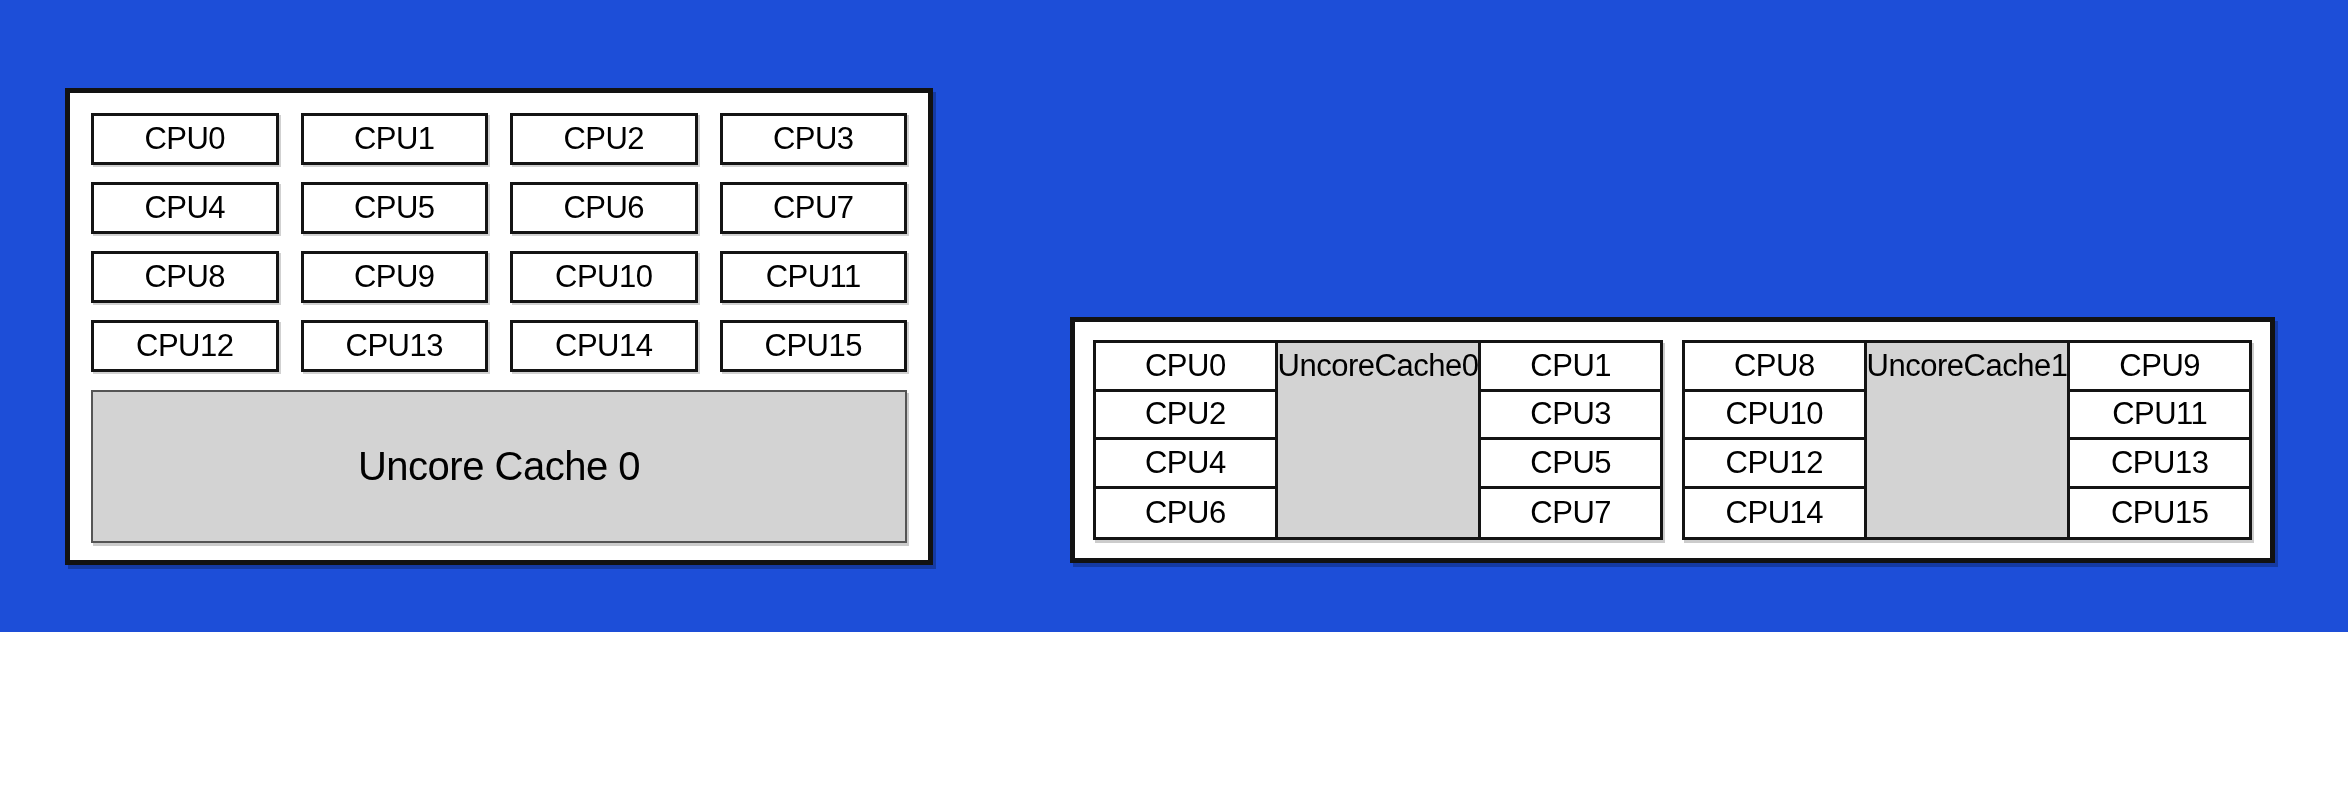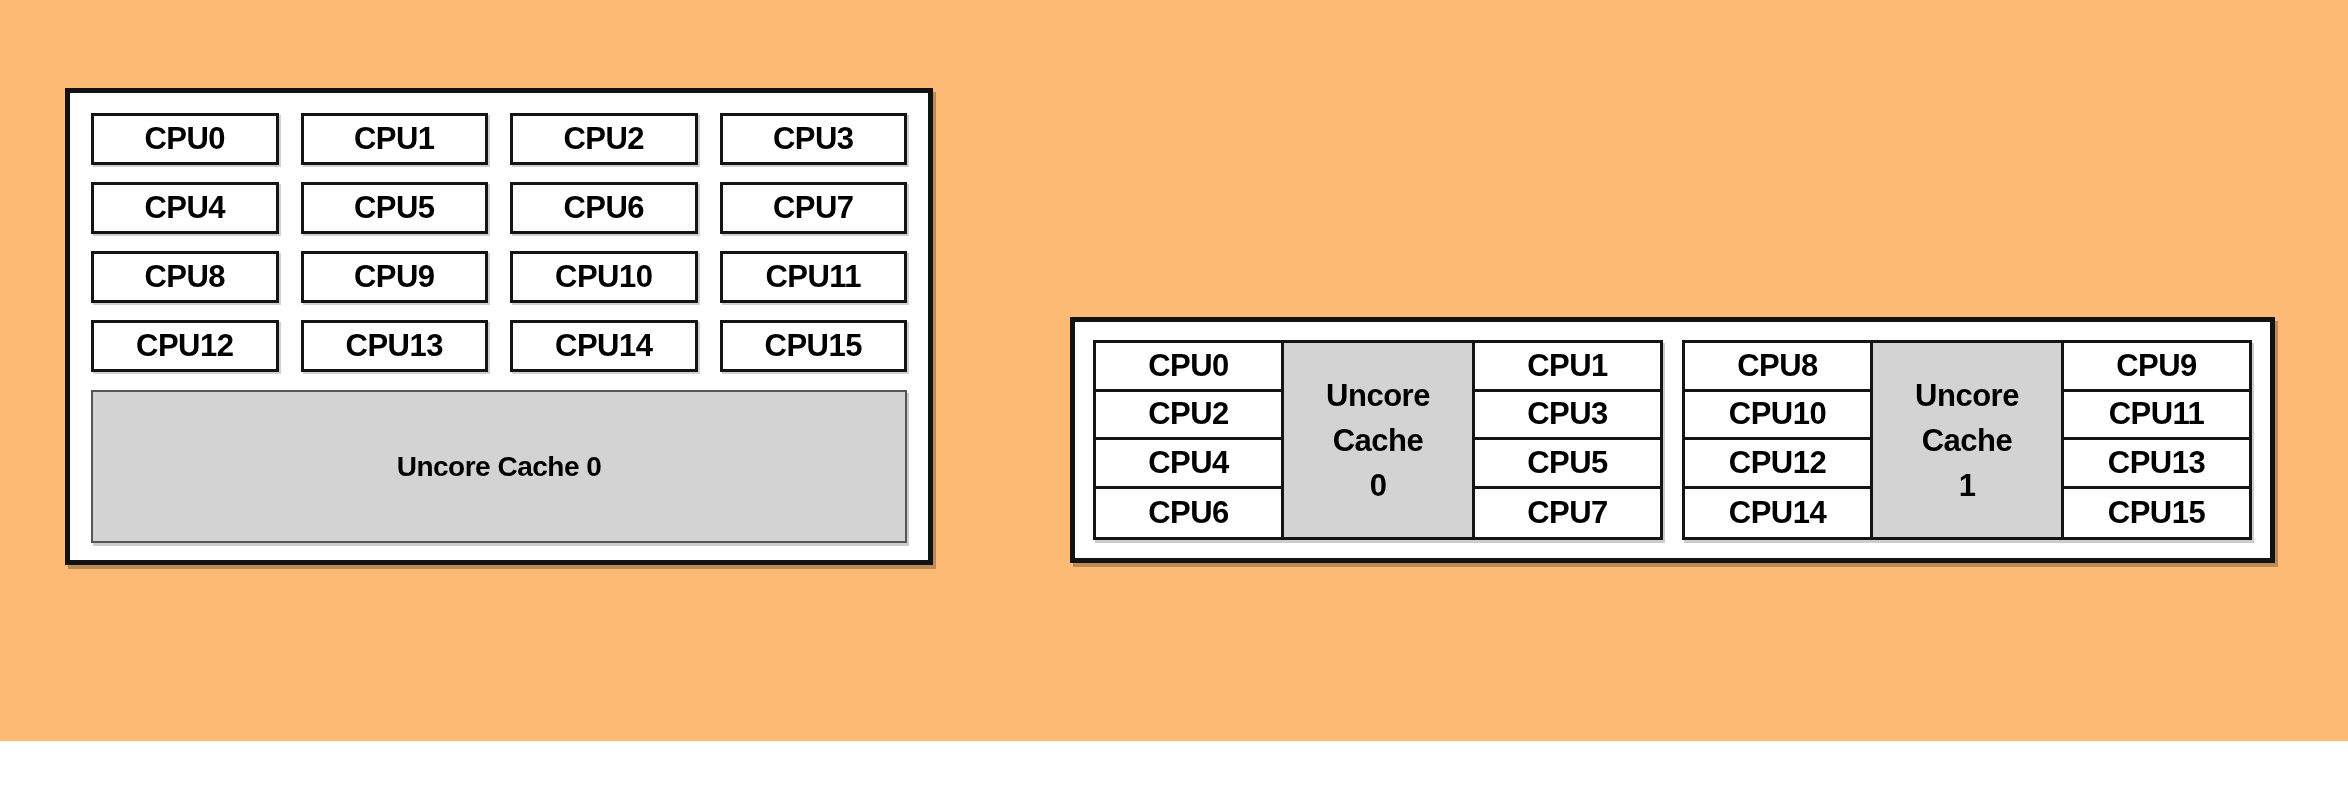--- a/index.html
+++ b/index.html
@@ -1,22 +1,22 @@
 <!DOCTYPE html>
 <html><head>
 <meta charset="utf-8">
 <style>
   html, body { margin: 0; padding: 0; background: #ffffff; }
   .canvas {
     position: relative;
     width: 2348px;
-    height: 741px;
-    background: #fdba74;
+    height: 632px;
+    background: #1d4ed8;
     font-family: "Liberation Sans", sans-serif;
-    font-weight: 700;
+    font-weight: 400;
     color: #000000;
     overflow: hidden;
   }
 
   
   .mono-box {
     position: absolute;
     left: 65px; top: 88px;
     width: 868px; height: 477px;
     box-sizing: border-box;
@@ -47,21 +47,21 @@
   }
   .mono-cache {
     margin-top: 18px;
     flex: 1;
     background: #d3d3d3;
     border: 2px solid #555555;
     box-shadow: 2px 3px 0 rgba(0,0,0,0.2);
     display: flex;
     align-items: center;
     justify-content: center;
-    font-size: 28px;
+    font-size: 40px;
     letter-spacing: -0.5px;
   }
 
   
   .split-box {
     position: absolute;
     left: 1070px; top: 317px;
     width: 1205px; height: 246px;
     box-sizing: border-box;
     background: #ffffff;
@@ -94,21 +94,20 @@
     justify-content: center;
     font-size: 31px;
     letter-spacing: -0.5px;
     border-bottom: 3px solid #141414;
     background: #ffffff;
   }
   .split-cpu:last-child { border-bottom: none; }
   .split-cache {
     background: #d3d3d3;
     display: flex;
-    flex-direction: column;
     justify-content: center;
     font-size: 31px;
     line-height: 45px;
     letter-spacing: -0.5px;
     text-align: center;
   }
 
   
   .caption {
     position: absolute;

